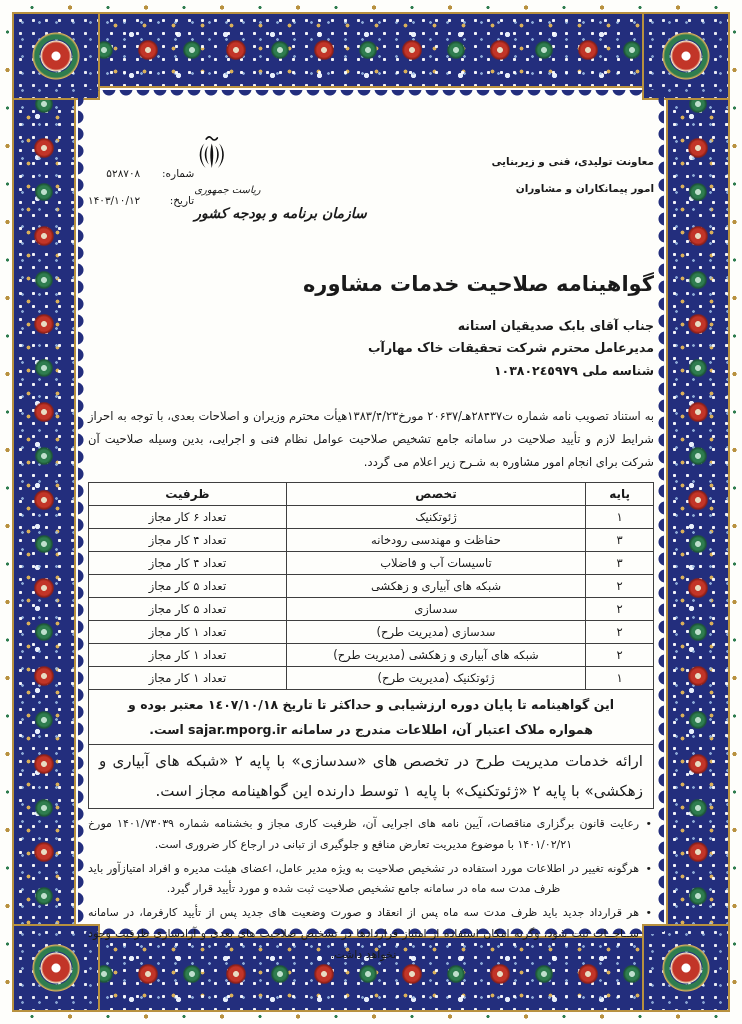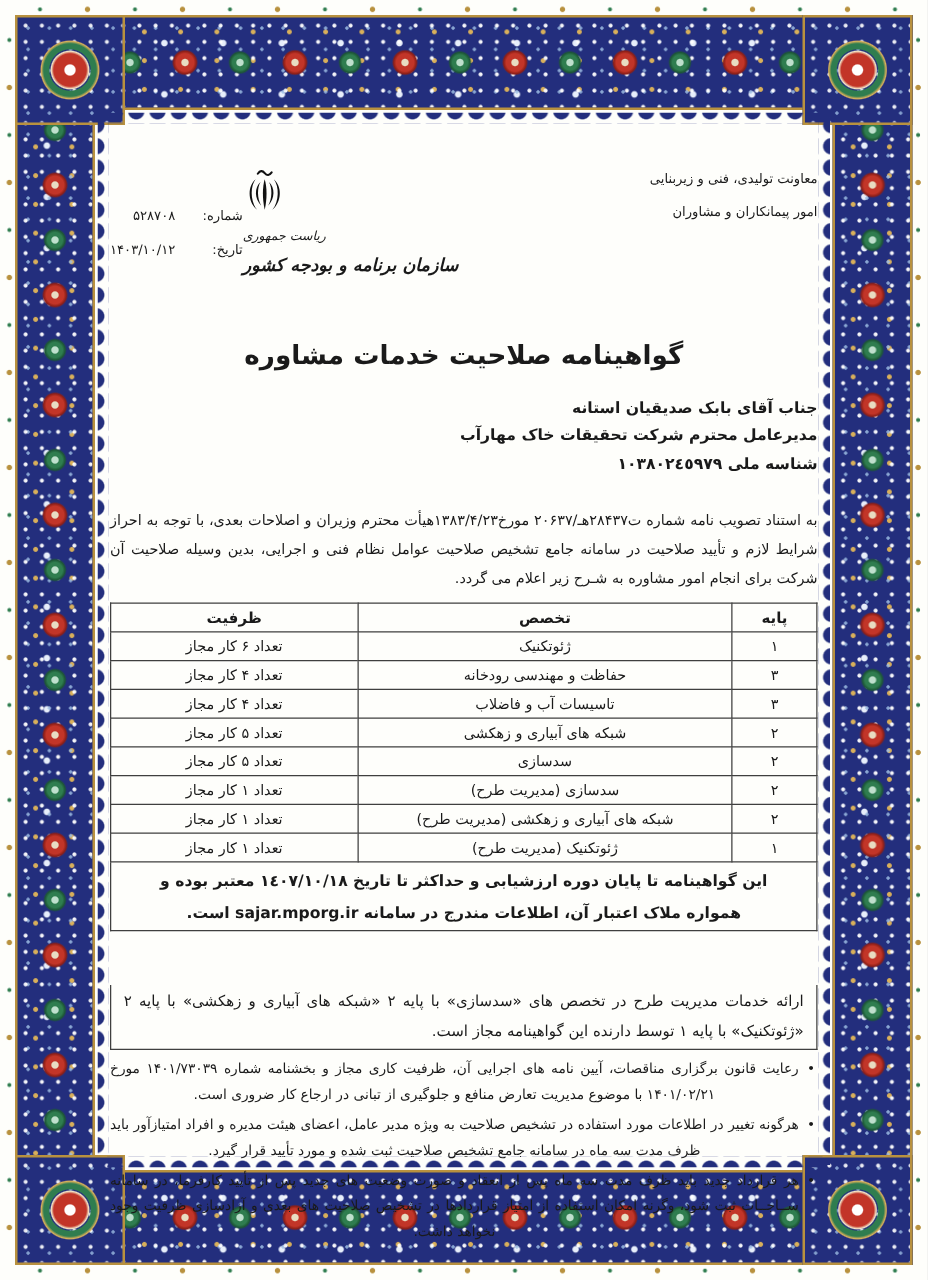--- a/index.html
+++ b/index.html
@@ -106,30 +106,30 @@
   .corner-bl{bottom:12px;left:12px;}
   .corner-br{bottom:12px;right:12px;}
 
   
   .content{
     position:absolute;left:88px;right:88px;top:102px;bottom:96px;
     direction:rtl;font-size:11.5px;line-height:1.75;
   }
 
   .head{display:flex;justify-content:space-between;align-items:flex-start;height:148px;}
-  .head-dept{margin-top:28px;font-size:10.5px;line-height:2.6;white-space:nowrap;}
+  .head-dept{margin-top:46px;font-size:10.5px;line-height:2.6;white-space:nowrap;font-weight:bold;}
   .head-logo{text-align:left;margin-top:32px;flex:1;}
   .emblem{height:40px;}
   .logo-line1{font-size:10px;font-style:italic;margin-top:1px;}
   .logo-line2{font-size:14px;font-weight:bold;font-style:italic;margin-top:2px;white-space:nowrap;}
   .head-nums{margin-top:58px;font-size:10.5px;line-height:2.6;white-space:nowrap;}
   .num-row{display:flex;gap:16px;}
   .num-row .lbl{min-width:38px;}
 
-  .title{text-align:center;font-size:21px;font-weight:bold;margin-top:16px;letter-spacing:.5px;}
+  .title{text-align:right;font-size:21px;font-weight:bold;margin-top:16px;letter-spacing:.5px;}
 
   .recipient{margin-top:12px;font-size:12.5px;font-weight:bold;line-height:1.8;}
 
   .body-par{margin-top:23px;text-align:justify;line-height:2;}
 
   .cert-table{width:100%;border-collapse:collapse;margin-top:8px;}
   .cert-table th,.cert-table td{
     border:1px solid var(--line);text-align:center;height:23px;padding:0 23px;
   }
   .cert-table th{font-size:12px;font-weight:bold;}
@@ -137,22 +137,22 @@
   .col-base{width:12%;}
   .col-spec{width:53%;}
   .col-cap{width:35%;}
 
   .validity{
     border:1px solid var(--line);border-top:none;
     text-align:center;font-weight:bold;font-size:12.5px;line-height:2;padding:2px 8px;
   }
   .note{
     border:1px solid var(--line);border-top:none;
-    font-size:12px;line-height:1.95;padding:2px 10px;
-    text-align:justify;text-align-last:right;margin-top:43px;
+    font-size:15px;line-height:1.95;padding:2px 10px;
+    text-align:justify;text-align-last:right;
   }
 
   .bullets{margin-top:5px;}
   .bullet{
     position:relative;padding-right:15px;margin-bottom:3px;
     font-size:11px;line-height:1.9;
     text-align:justify;text-align-last:center;
   }
   .bullet .dot{position:absolute;right:2px;top:0;font-size:11px;}
 </style>

